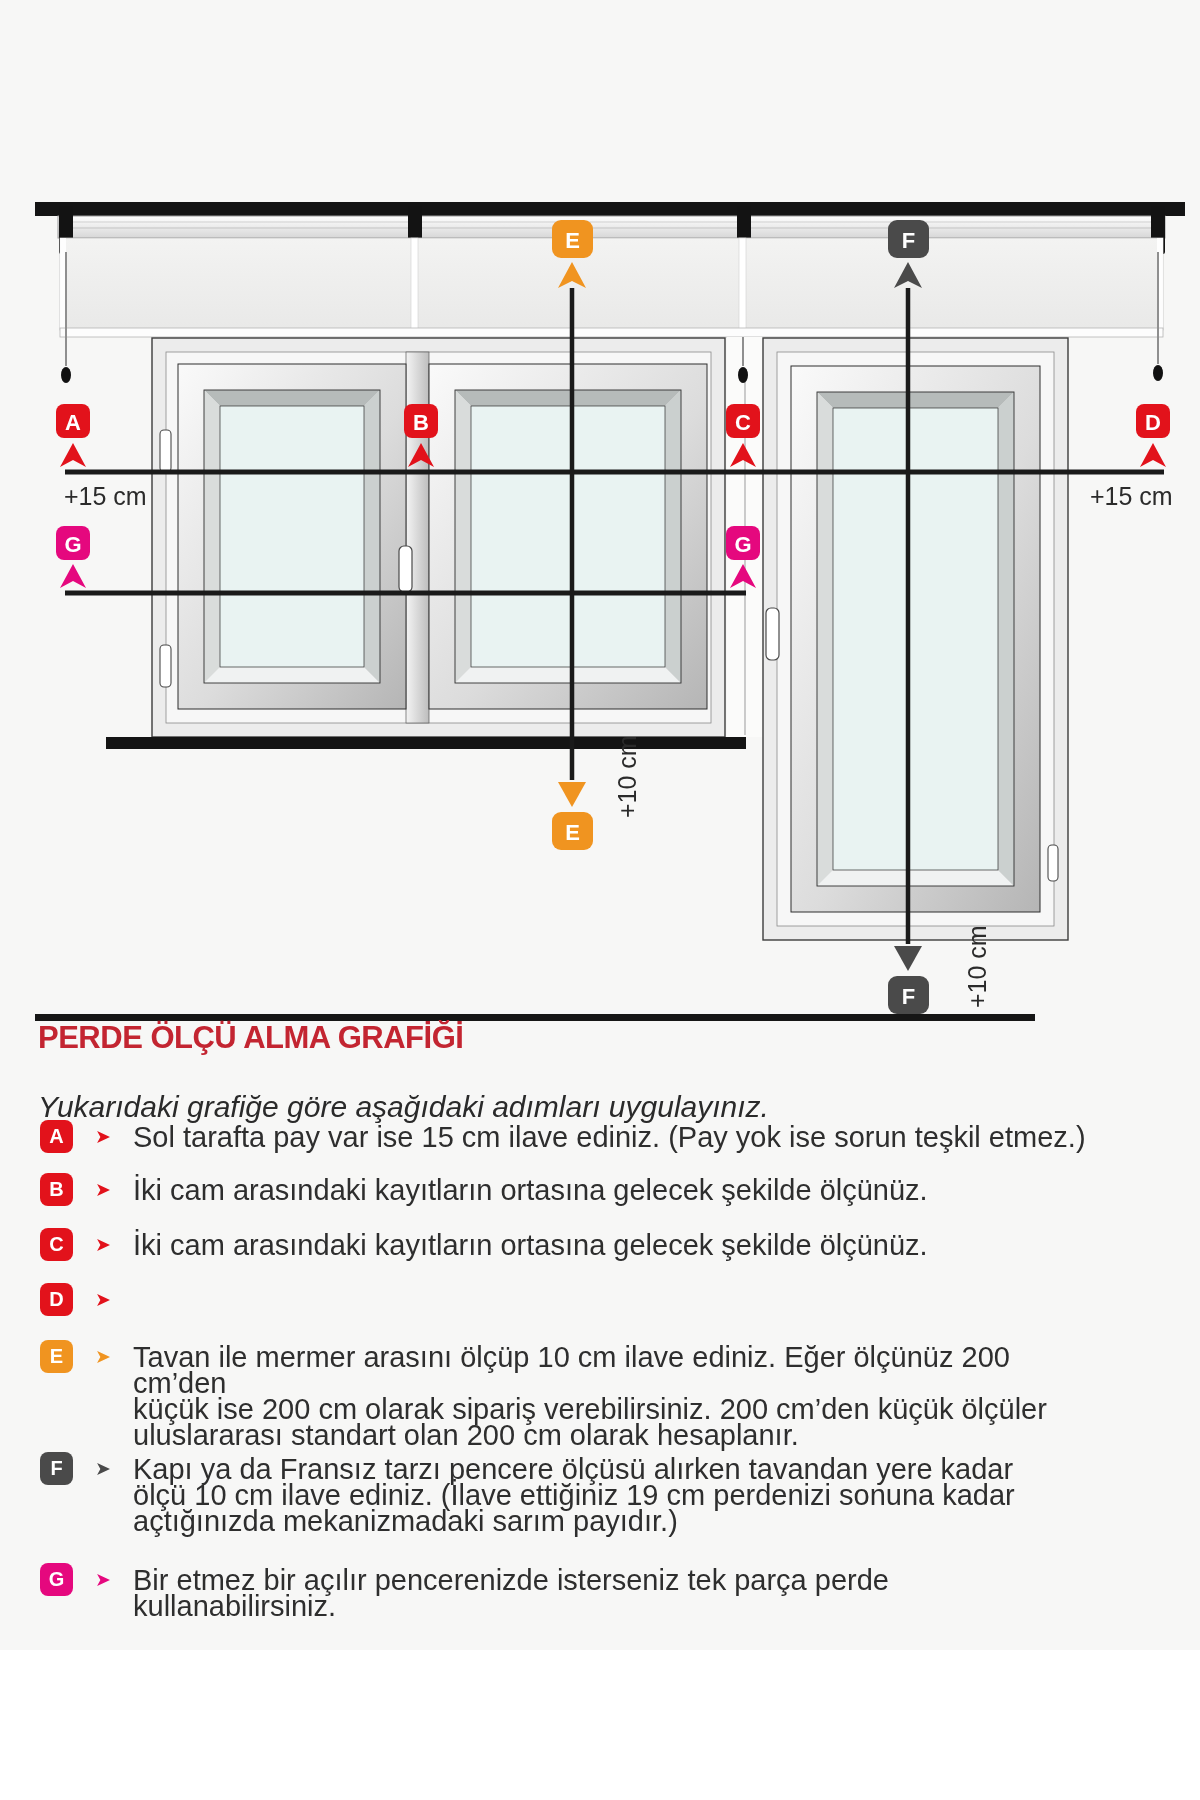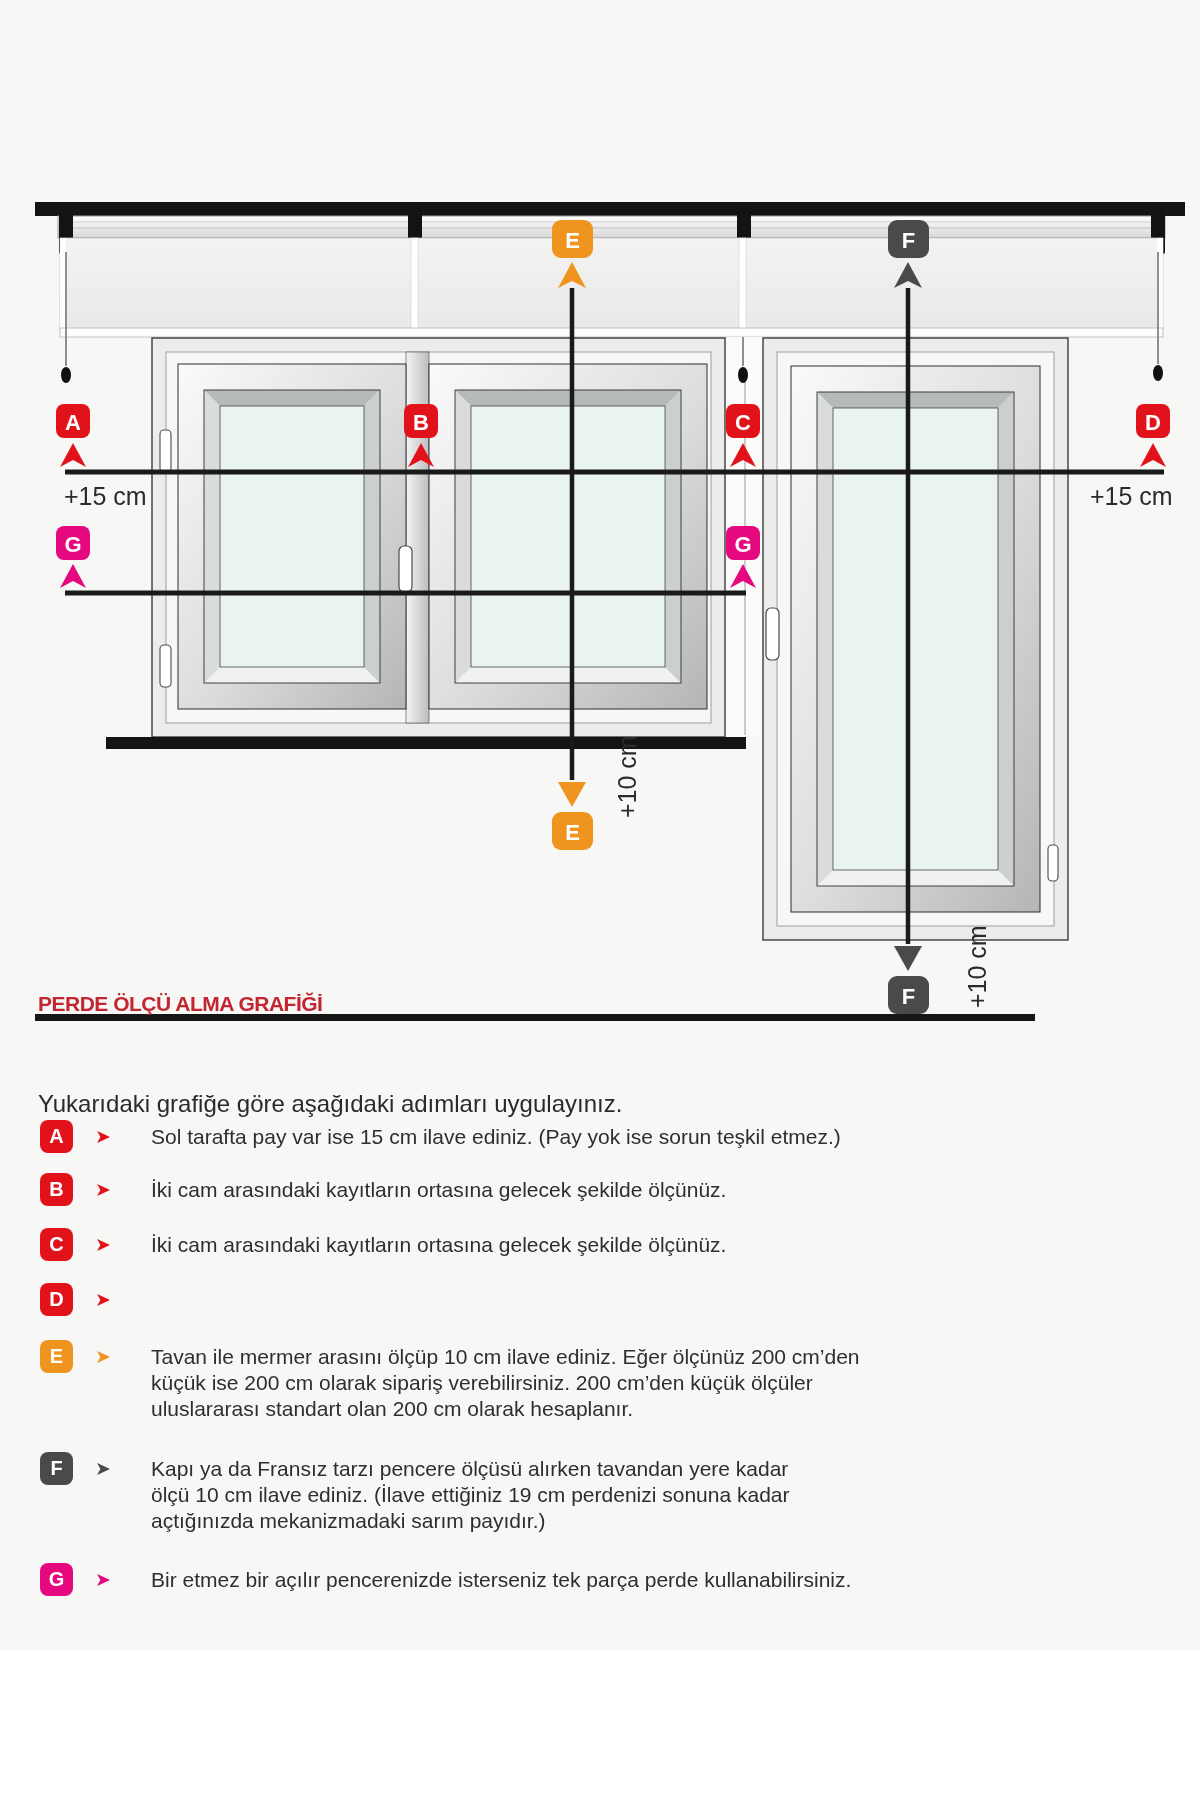--- a/index.html
+++ b/index.html
@@ -6,40 +6,40 @@
   body{font-family:"Liberation Sans", sans-serif;}
   .page{
     position:relative;
     width:1200px;height:1800px;
     background:linear-gradient(#f7f7f6 0px,#f7f7f6 1650px,#ffffff 1650px,#ffffff 1800px);
     overflow:hidden;
   }
   .diagram-wrap{position:absolute;left:0;top:0;width:1200px;height:1030px;}
   .divider{position:absolute;left:35px;top:1014px;width:1000px;height:7px;background:#161616;}
   .legend-title{
-    position:absolute;left:38px;top:992px;
-    font-size:21px;font-weight:bold;letter-spacing:-0.5px;color:#c32531;
+    position:absolute;left:38px;top:1020px;
+    font-size:31px;font-weight:bold;letter-spacing:-0.5px;color:#c32531;
   }
   .legend-subtitle{
     position:absolute;left:38px;top:1090px;
-    font-size:24px;color:#2a2a2a;
+    font-size:30px;color:#2a2a2a;font-style:italic;
   }
   .legend-row{position:absolute;left:40px;display:flex;align-items:flex-start;}
   .lkey{
     width:33px;height:33px;border-radius:8px;flex:0 0 33px;
     display:flex;align-items:center;justify-content:center;
     color:#fff;font-size:20px;font-weight:bold;
   }
   .larrow{
     margin-left:22px;width:36px;flex:0 0 36px;
     font-size:19px;line-height:33px;color:#e2121b;
   }
   .ltext{
-    margin-left:20px;width:960px;
-    font-size:21px;line-height:26px;color:#2e2e2e;
+    margin-left:2px;width:960px;
+    font-size:29px;line-height:26px;color:#2e2e2e;
     white-space:pre-line;padding-top:4px;
   }
   svg text{font-family:"Liberation Sans", sans-serif;}
   .marker-letter{font-size:22px;font-weight:bold;fill:#ffffff;}
   .annot{font-size:25px;fill:#2b2b2b;}
 </style>
 </head>
 <body>
 
 <div class="page">

